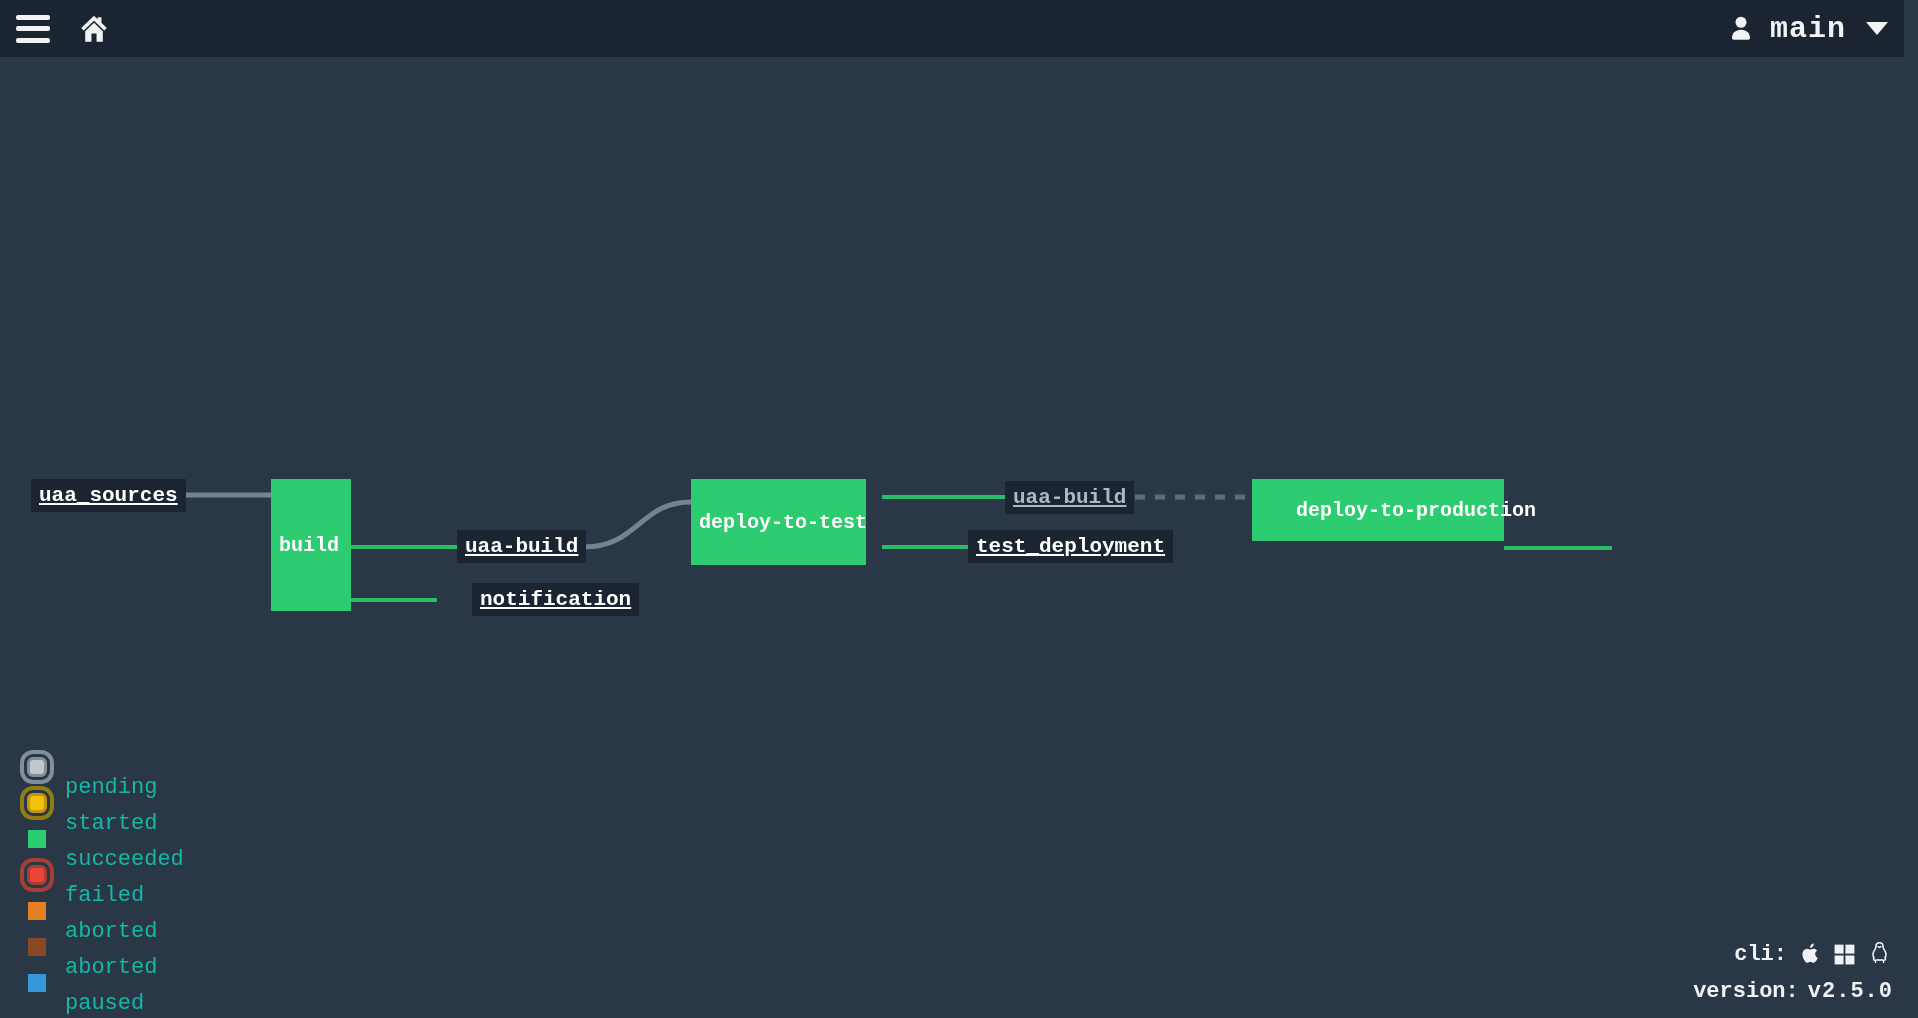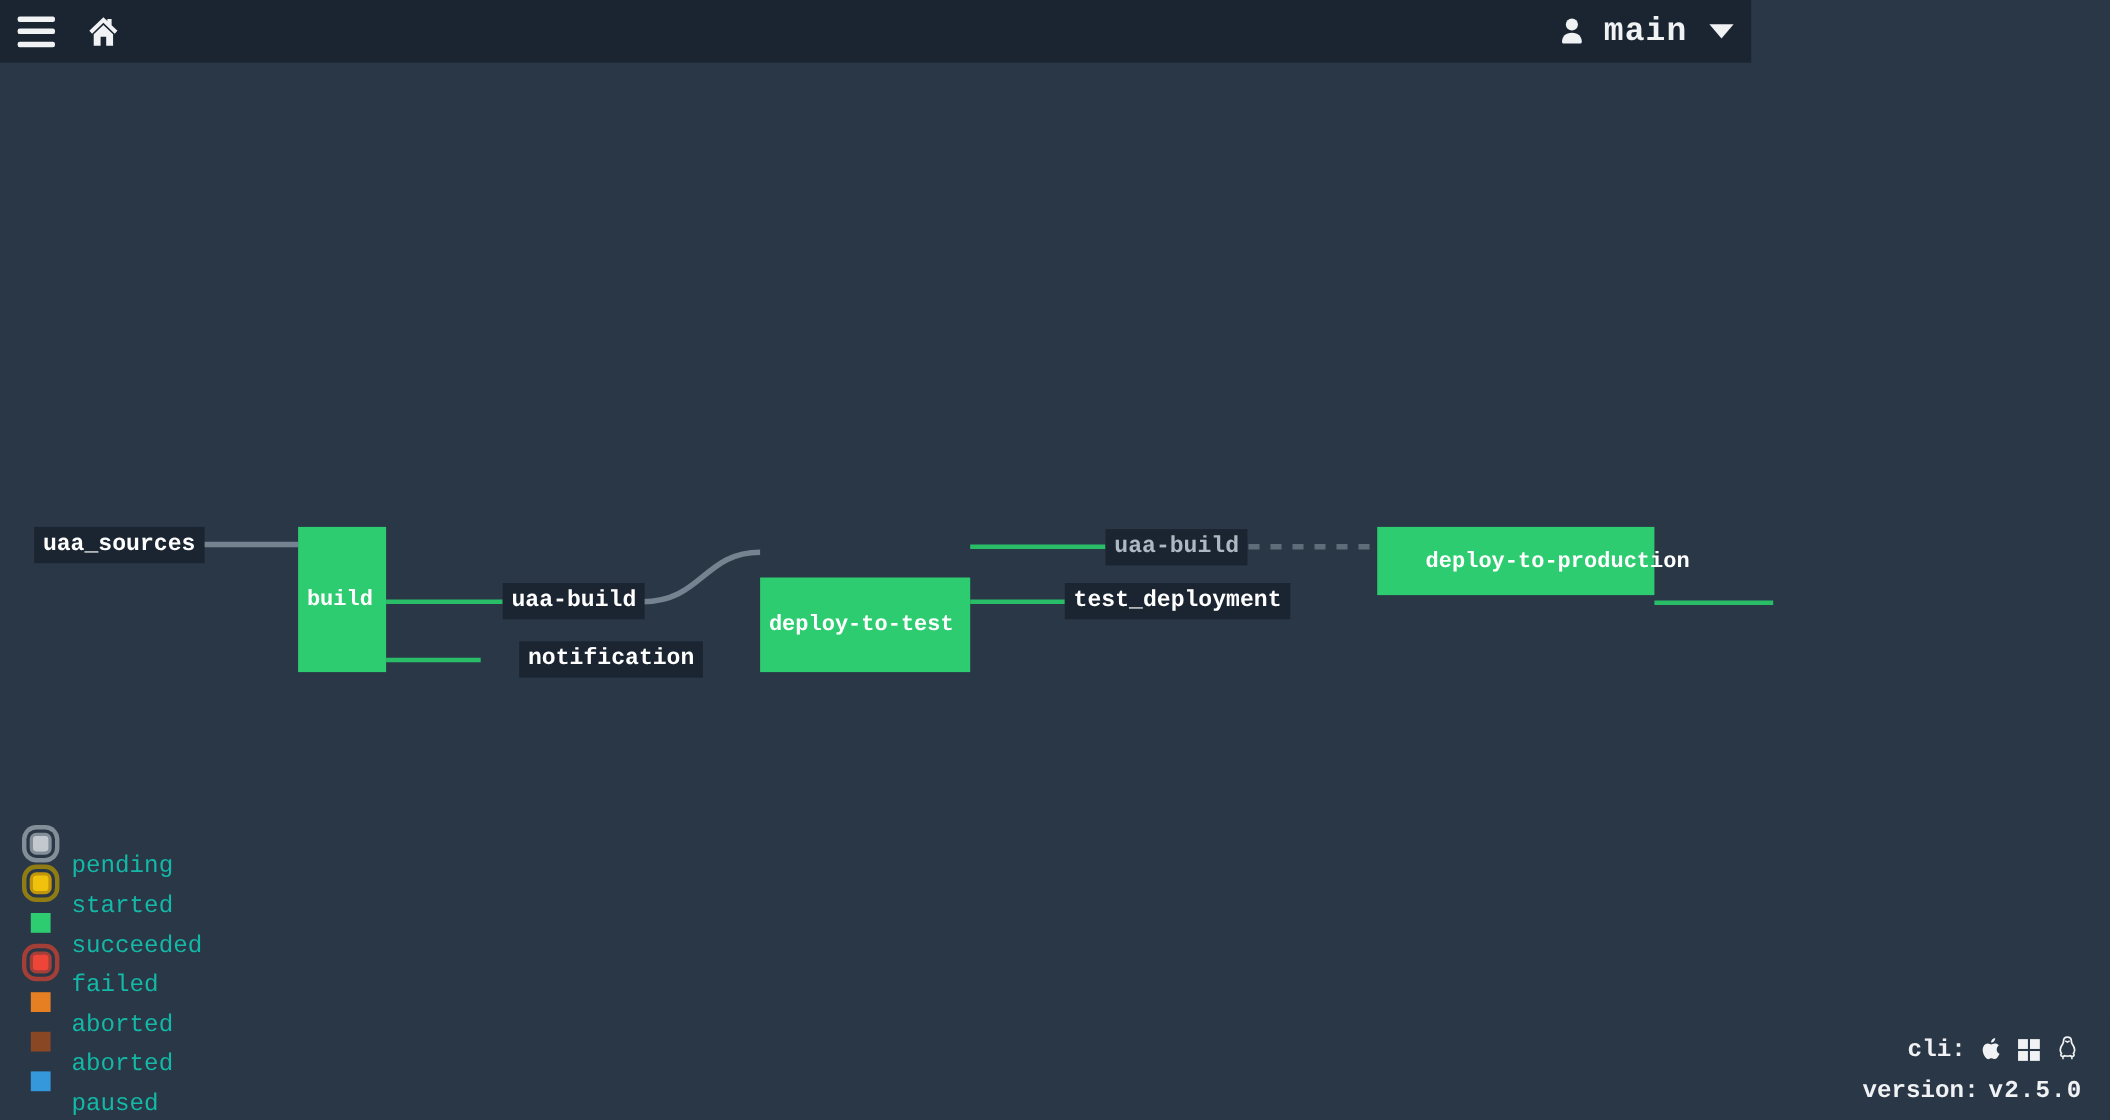--- a/index.html
+++ b/index.html
@@ -8,47 +8,47 @@
     --green:#2ecc71;
     --line-gray:#75828f;
     --line-dash:#5f6c79;
     --white:#f0f2f4;
   }
   *{margin:0;padding:0;box-sizing:border-box;}
   html,body{width:1918px;height:1018px;overflow:hidden;}
   body{background:var(--bg);font-family:"Liberation Mono",monospace;position:relative;}
 
   
-  .topbar{position:absolute;left:0;top:0;width:1592px;height:57px;background:var(--panel);
+  .topbar{position:absolute;left:0;top:0;width:1904px;height:57px;background:var(--panel);
     display:flex;align-items:center;padding:0 16px;}
   .hamburger{width:34px;height:28px;display:flex;flex-direction:column;justify-content:space-between;cursor:pointer;}
   .hamburger span{display:block;height:5px;border-radius:2px;background:var(--white);}
   .home-btn{margin-left:28px;display:flex;align-items:center;cursor:pointer;}
   .topbar-right{margin-left:auto;display:flex;align-items:center;gap:14px;cursor:pointer;}
   .user-name{color:var(--white);font-size:30px;font-weight:bold;letter-spacing:1px;}
   .chevron-down{width:0;height:0;border-left:11px solid transparent;border-right:11px solid transparent;
     border-top:13px solid var(--white);margin-left:6px;}
 
   
   .canvas{position:absolute;left:0;top:57px;width:1918px;height:961px;}
   .edges{position:absolute;left:0;top:0;pointer-events:none;}
 
   .res-label{position:absolute;height:33px;line-height:33px;padding:0 8px;background:var(--panel);
-    color:#ffffff;font-size:21px;font-weight:bold;white-space:nowrap;cursor:pointer;}
+    color:#ffffff;font-size:21px;font-weight:bold;white-space:nowrap;cursor:pointer;text-decoration:underline;}
   .res-label.muted{color:#aeb8c2;}
 
   .job-box{position:absolute;background:var(--green);color:#ffffff;font-size:20px;font-weight:bold;
     display:flex;align-items:center;padding-left:8px;white-space:nowrap;cursor:pointer;}
 
   
   #res-uaa-sources{left:31px;top:422px;}
   #job-build{left:271px;top:422px;width:80px;height:132px;}
   #res-uaa-build-out{left:457px;top:473px;}
   #res-notification{left:437px;top:526px;margin-left:35px;}
-  #job-deploy-test{left:691px;top:422px;width:191px;height:86px;margin-top:46px;}
+  #job-deploy-test{left:691px;top:422px;width:175px;height:86px;}
   #res-uaa-build-in{left:1005px;top:424px;}
   #res-test-deployment{left:968px;top:473px;}
   #job-deploy-prod{left:1252px;top:422px;width:252px;height:62px;padding-left:44px;}
   #res-production-deployment{left:1612px;top:475px;}
 
   
   .legend{position:absolute;left:13px;top:749px;}
   .legend-row{display:flex;align-items:center;height:36px;}
   .swatch-cell{width:48px;display:flex;justify-content:center;align-items:center;}
   .swatch{width:18px;height:18px;}

